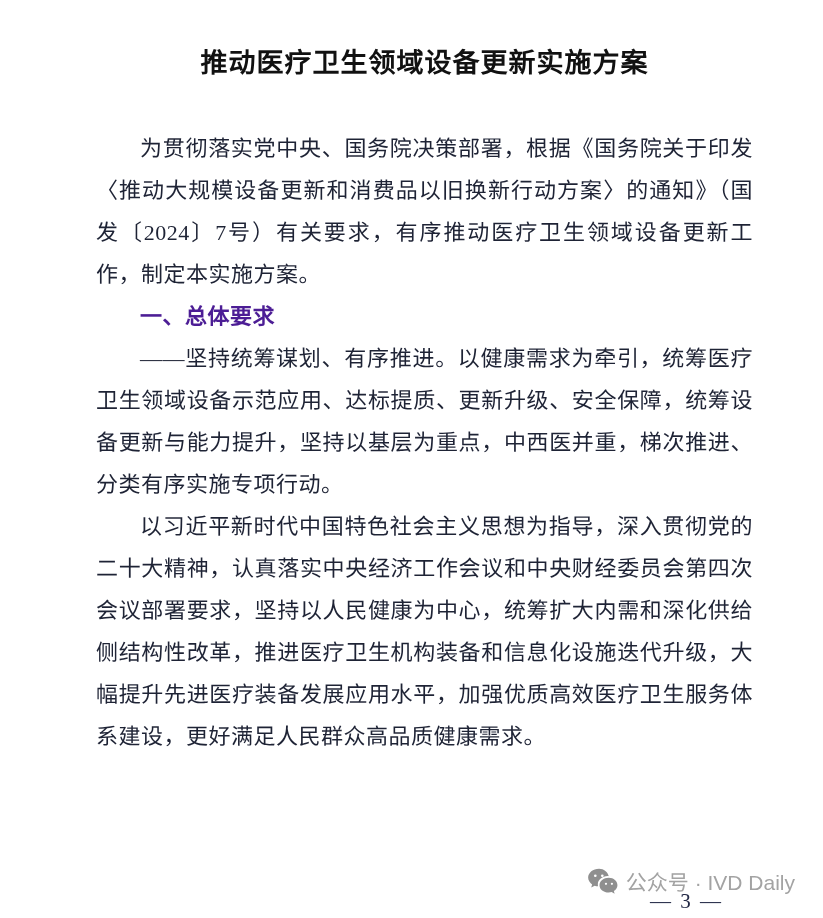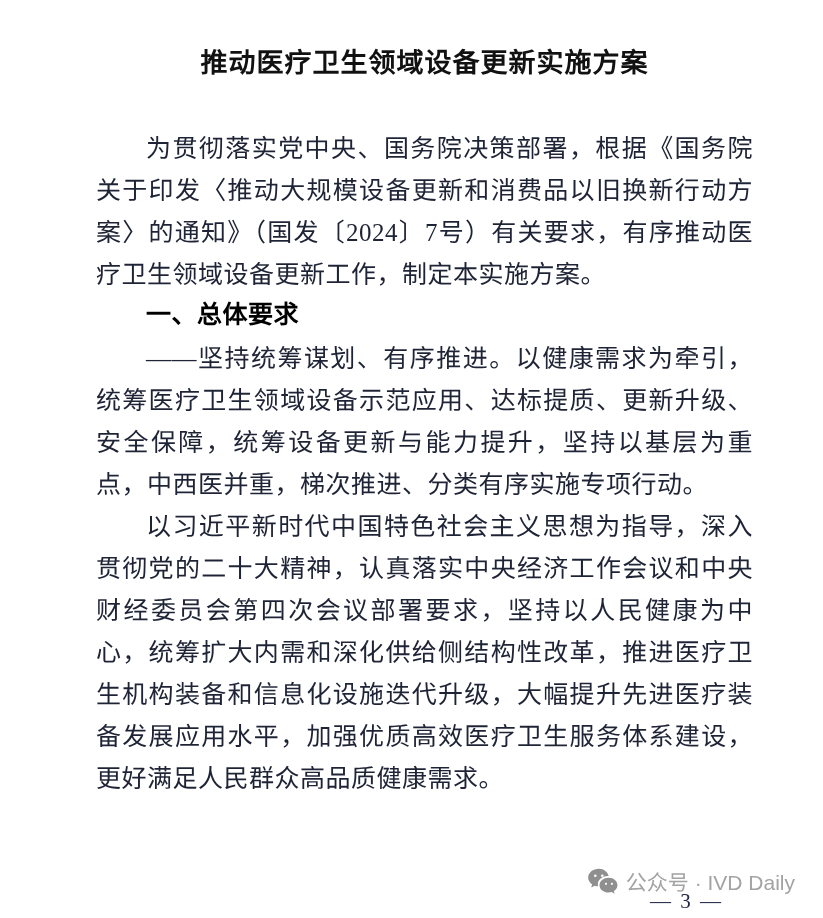--- a/index.html
+++ b/index.html
@@ -30,31 +30,31 @@
     font-size: 27px;
     line-height: 34px;
     color: #111111;
     letter-spacing: 1px;
   }
   .doc-body {
     margin-top: 48px;
   }
   .doc-body p {
     margin: 0;
-    font-size: 25px;
+    font-size: 22px;
     line-height: 42px;
     text-indent: 2em;
     text-align: justify;
     text-justify: inter-ideograph;
     letter-spacing: 0.5px;
   }
   .section-heading {
-    font-family: Liberation Mono, monospace;
+    font-family: Liberation Sans, sans-serif;
     font-weight: 700;
-    color: #000000;
+    color: #4c1d95;
   }
   .watermark {
     position: absolute;
     right: 28px;
     bottom: 22px;
     display: flex;
     align-items: center;
     gap: 7px;
     font-family: "Liberation Sans", "DejaVu Sans", sans-serif;
     font-size: 21px;

